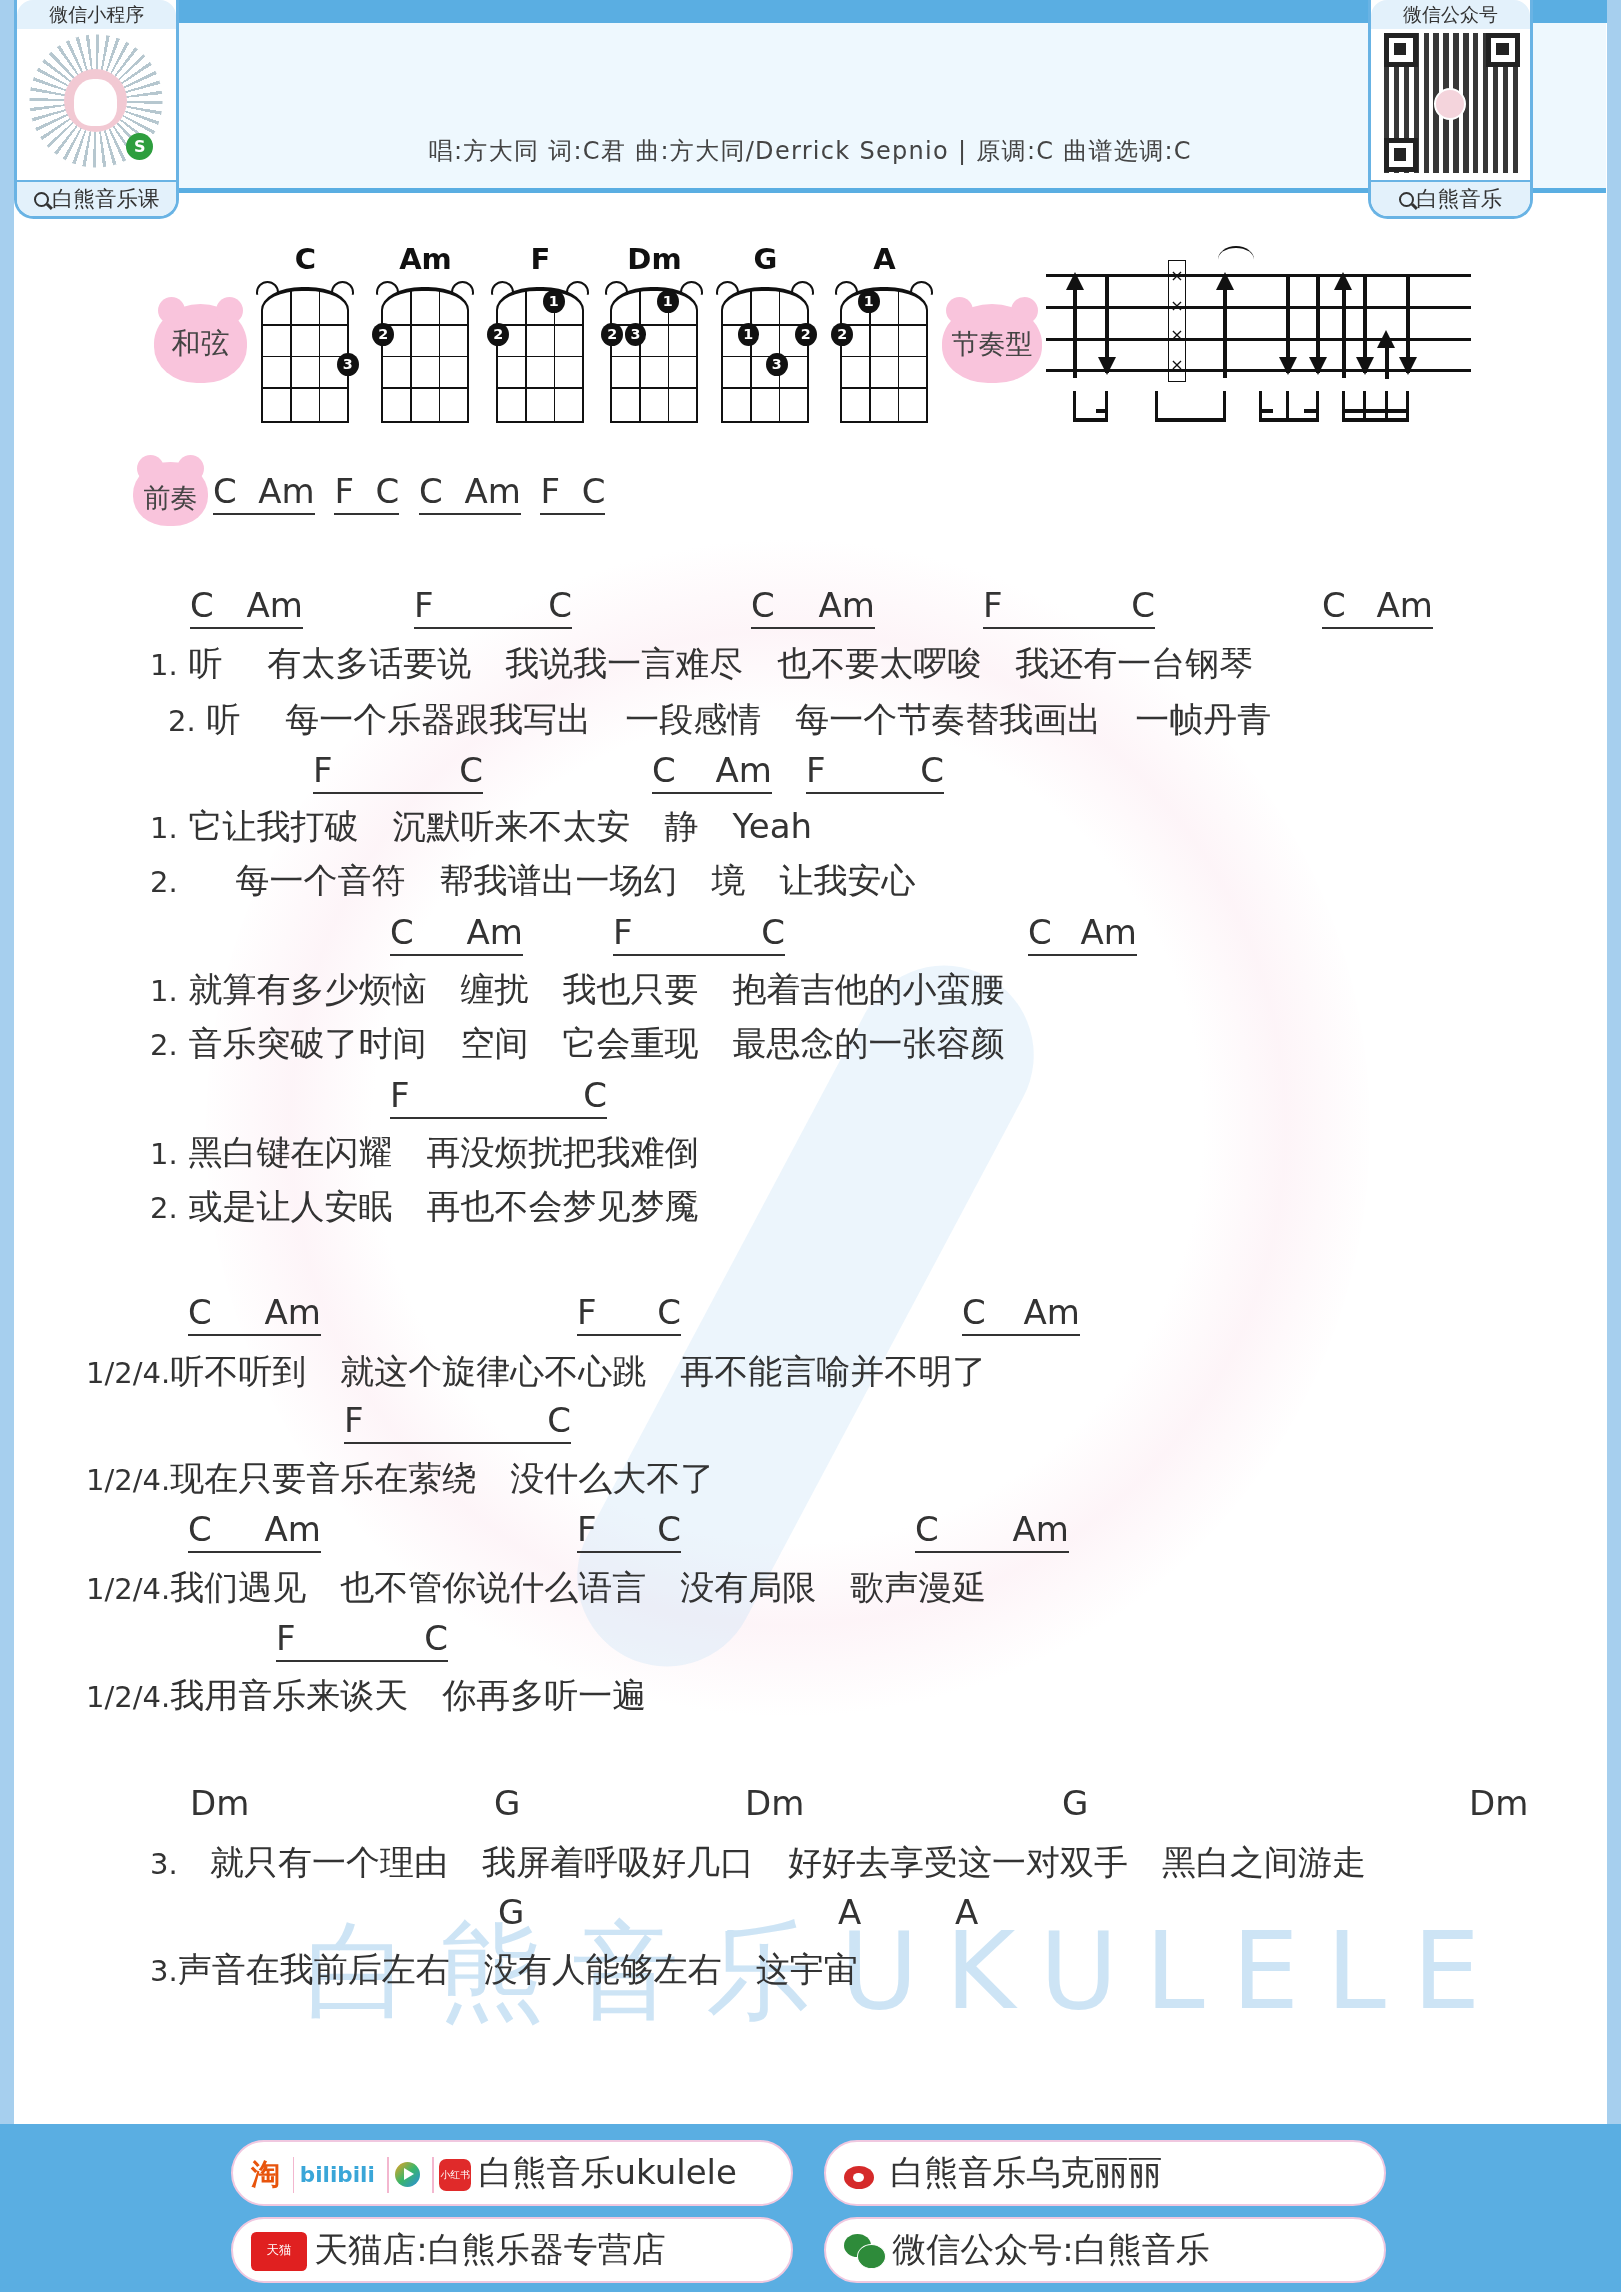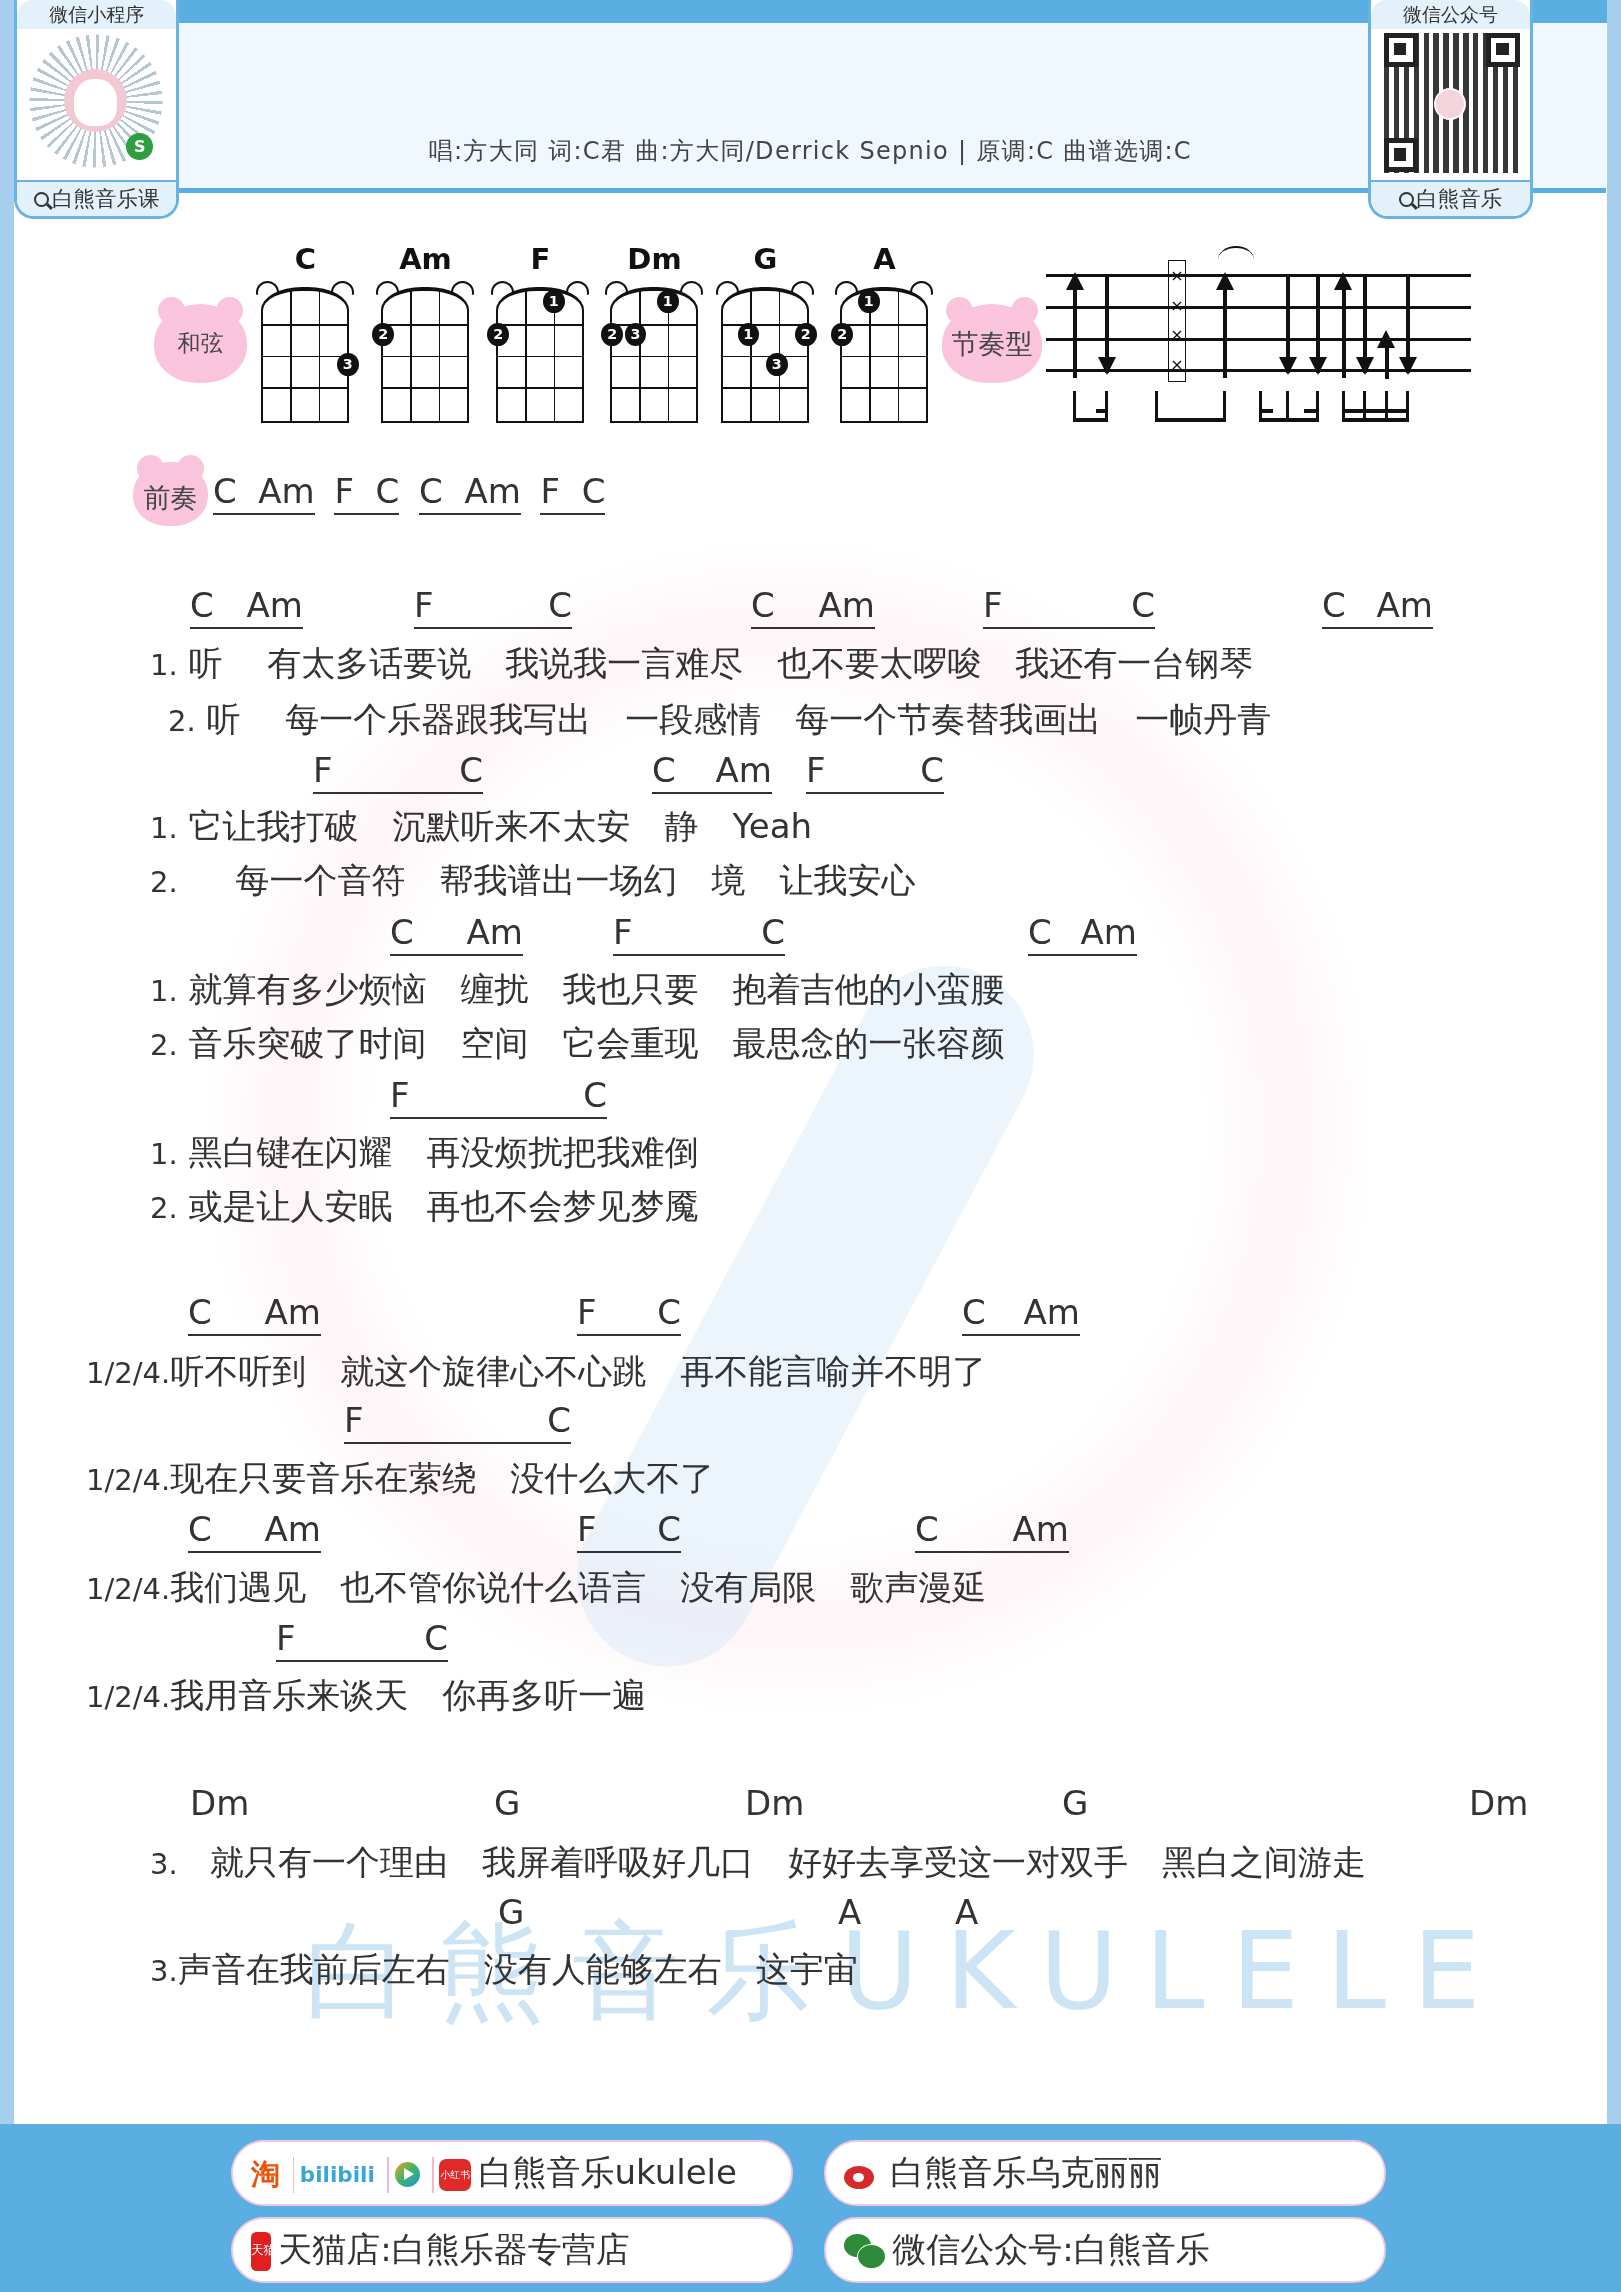--- a/index.html
+++ b/index.html
@@ -88,21 +88,21 @@
   }
   .qr-finder::after { content: ""; position: absolute; left: 5.4px; top: 5.4px; width: 12.5px; height: 12.5px; background: #222; }
   .qr-logo {
     position: absolute; left: 63px; top: 59px; width: 32px; height: 32px; border-radius: 50%;
     background: #f4d4dc; border: 2.7px solid #fff;
   }
 
   
   .section-badge {
     position: absolute; width: 93px; height: 79px; background: #f9c4dc; border-radius: 50% 50% 46% 46%;
-    font-size: 23px; color: #444; text-align: center; line-height: 79px;
+    font-size: 29px; color: #444; text-align: center; line-height: 79px;
   }
   .section-badge::before, .section-badge::after {
     content: ""; position: absolute; top: -7.2px; width: 27px; height: 27px; border-radius: 50%; background: #f9c4dc;
   }
   .section-badge::before { left: 3.6px; }
   .section-badge::after { right: 3.6px; }
   .chord-box { position: absolute; top: 242px; width: 99px; height: 179px; }
   .chord-name {
     position: absolute; top: 0; left: 0; right: 0; text-align: center; font-size: 29px; font-weight: bold; color: #111;
   }
@@ -191,21 +191,21 @@
   }
   .pill .ico { display: inline-block; vertical-align: middle; margin-right: 7.2px; }
   .ico-tao { color: #e8540c; font-weight: bold; font-size: 29px; }
   .ico-bili { color: #3aa6d8; font-size: 21.5px; font-weight: bold; }
   .ico-sep { display: inline-block; width: 1.8px; height: 36px; background: #f3b7cf; vertical-align: middle; margin: 0 5.4px; }
   .ico-play {
     width: 25px; height: 25px; border-radius: 50%; background: linear-gradient(135deg,#f0a020,#3ab66a,#2b8ce0); position: relative;
   }
   .ico-play::after { content: ""; position: absolute; left: 9px; top: 6.3px; border-left: 10.7px solid #fff; border-top: 6.3px solid transparent; border-bottom: 6.3px solid transparent; }
   .ico-xhs { width: 32px; height: 32px; background: #e02a2a; border-radius: 7.2px; color: #fff; font-size: 9.9px; text-align: center; line-height: 32px; }
-  .ico-tmall { width: 20px; height: 39px; background: #e02020; border-radius: 5.4px; color: #fff; font-size: 12.5px; text-align: center; line-height: 36px; }
+  .ico-tmall { width: 56px; height: 39px; background: #e02020; border-radius: 5.4px; color: #fff; font-size: 12.5px; text-align: center; line-height: 36px; }
   .ico-weibo { width: 39px; height: 32px; position: relative; }
   .ico-weibo::before { content: ""; position: absolute; left: 0; top: 7.2px; width: 30px; height: 23px; border-radius: 50%; background: #d52a2a; }
   .ico-weibo::after { content: ""; position: absolute; left: 9px; top: 14.3px; width: 10.7px; height: 9px; border-radius: 50%; background: #fff; }
   .ico-wechat { width: 41px; height: 36px; position: relative; }
   .ico-wechat::before { content: ""; position: absolute; left: 0; top: 0; width: 27px; height: 23px; border-radius: 50%; background: #2e8b3a; }
   .ico-wechat::after { content: ""; position: absolute; left: 12.5px; top: 10.7px; width: 27px; height: 23px; border-radius: 50%; background: #2e8b3a; border: 1.8px solid #fff; }
 </style>
 </head>
 <body>
 

